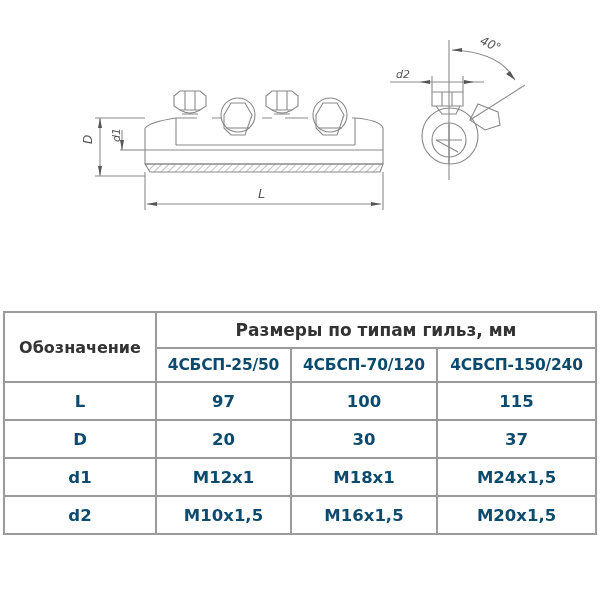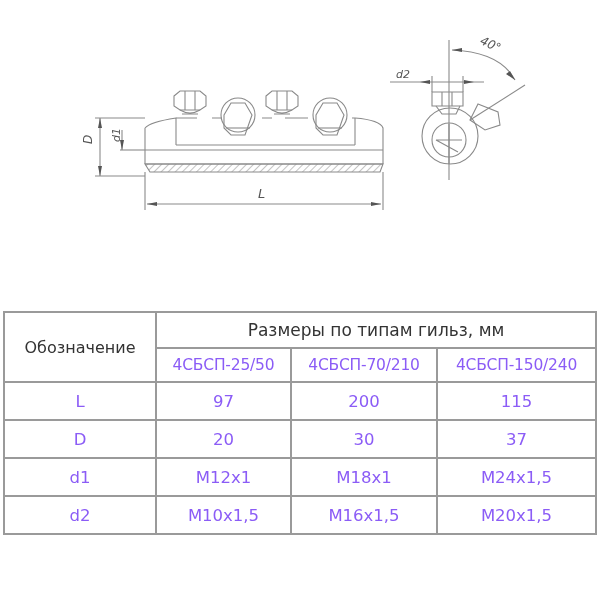--- a/index.html
+++ b/index.html
@@ -2,21 +2,21 @@
 <html><head>
 <meta charset="utf-8">
 <style>
   html, body { margin: 0; padding: 0; background: #ffffff; }
   body { width: 600px; height: 600px; position: relative; overflow: hidden;
          font-family: "DejaVu Sans", sans-serif; color: #333; }
   .drawing { position: absolute; left: 0; top: 0; width: 600px; height: 300px; }
   table.spec { position: absolute; left: 3px; top: 311px; border-collapse: collapse;
                table-layout: fixed; width: 592px; }
   table.spec td, table.spec th { border: 2px solid #9a9a9a; text-align: center;
-               padding: 0; font-weight: normal; color: #8b5cf6; white-space: nowrap; overflow: hidden; }
+               padding: 0; font-weight: bold; color: #0c4a6e; white-space: nowrap; overflow: hidden; }
   .h-main { font-weight: normal; font-size: 17px; height: 34px; color: #333 !important; }
   .h-desig { font-weight: normal; font-size: 16px; color: #333 !important; }
   .h-type { font-size: 15.5px; height: 32px; letter-spacing: -0.2px; }
   .cell { font-size: 16.5px; height: 36px; }
 </style>
 </head>
 <body>
 
 <svg class="drawing" viewBox="0 0 600 300" xmlns="http://www.w3.org/2000/svg">
   <defs>
@@ -97,27 +97,27 @@
       <col style="width:146px">
       <col style="width:159px">
   </colgroup>
   <tbody>
       <tr>
     <th rowspan="2" class="h-desig">Обозначение</th>
     <th colspan="3" class="h-main">Размеры по типам гильз, мм</th>
   </tr>
   <tr>
     <th class="h-type">4СБСП-25/50</th>
-    <th class="h-type">4СБСП-70/210</th>
+    <th class="h-type">4СБСП-70/120</th>
     <th class="h-type">4СБСП-150/240</th>
   </tr>
   <tr>
     <td class="cell">L</td>
     <td class="cell">97</td>
-    <td class="cell">200</td>
+    <td class="cell">100</td>
     <td class="cell">115</td>
   </tr>
   <tr>
     <td class="cell">D</td>
     <td class="cell">20</td>
     <td class="cell">30</td>
     <td class="cell">37</td>
   </tr>
   <tr>
     <td class="cell">d1</td>

